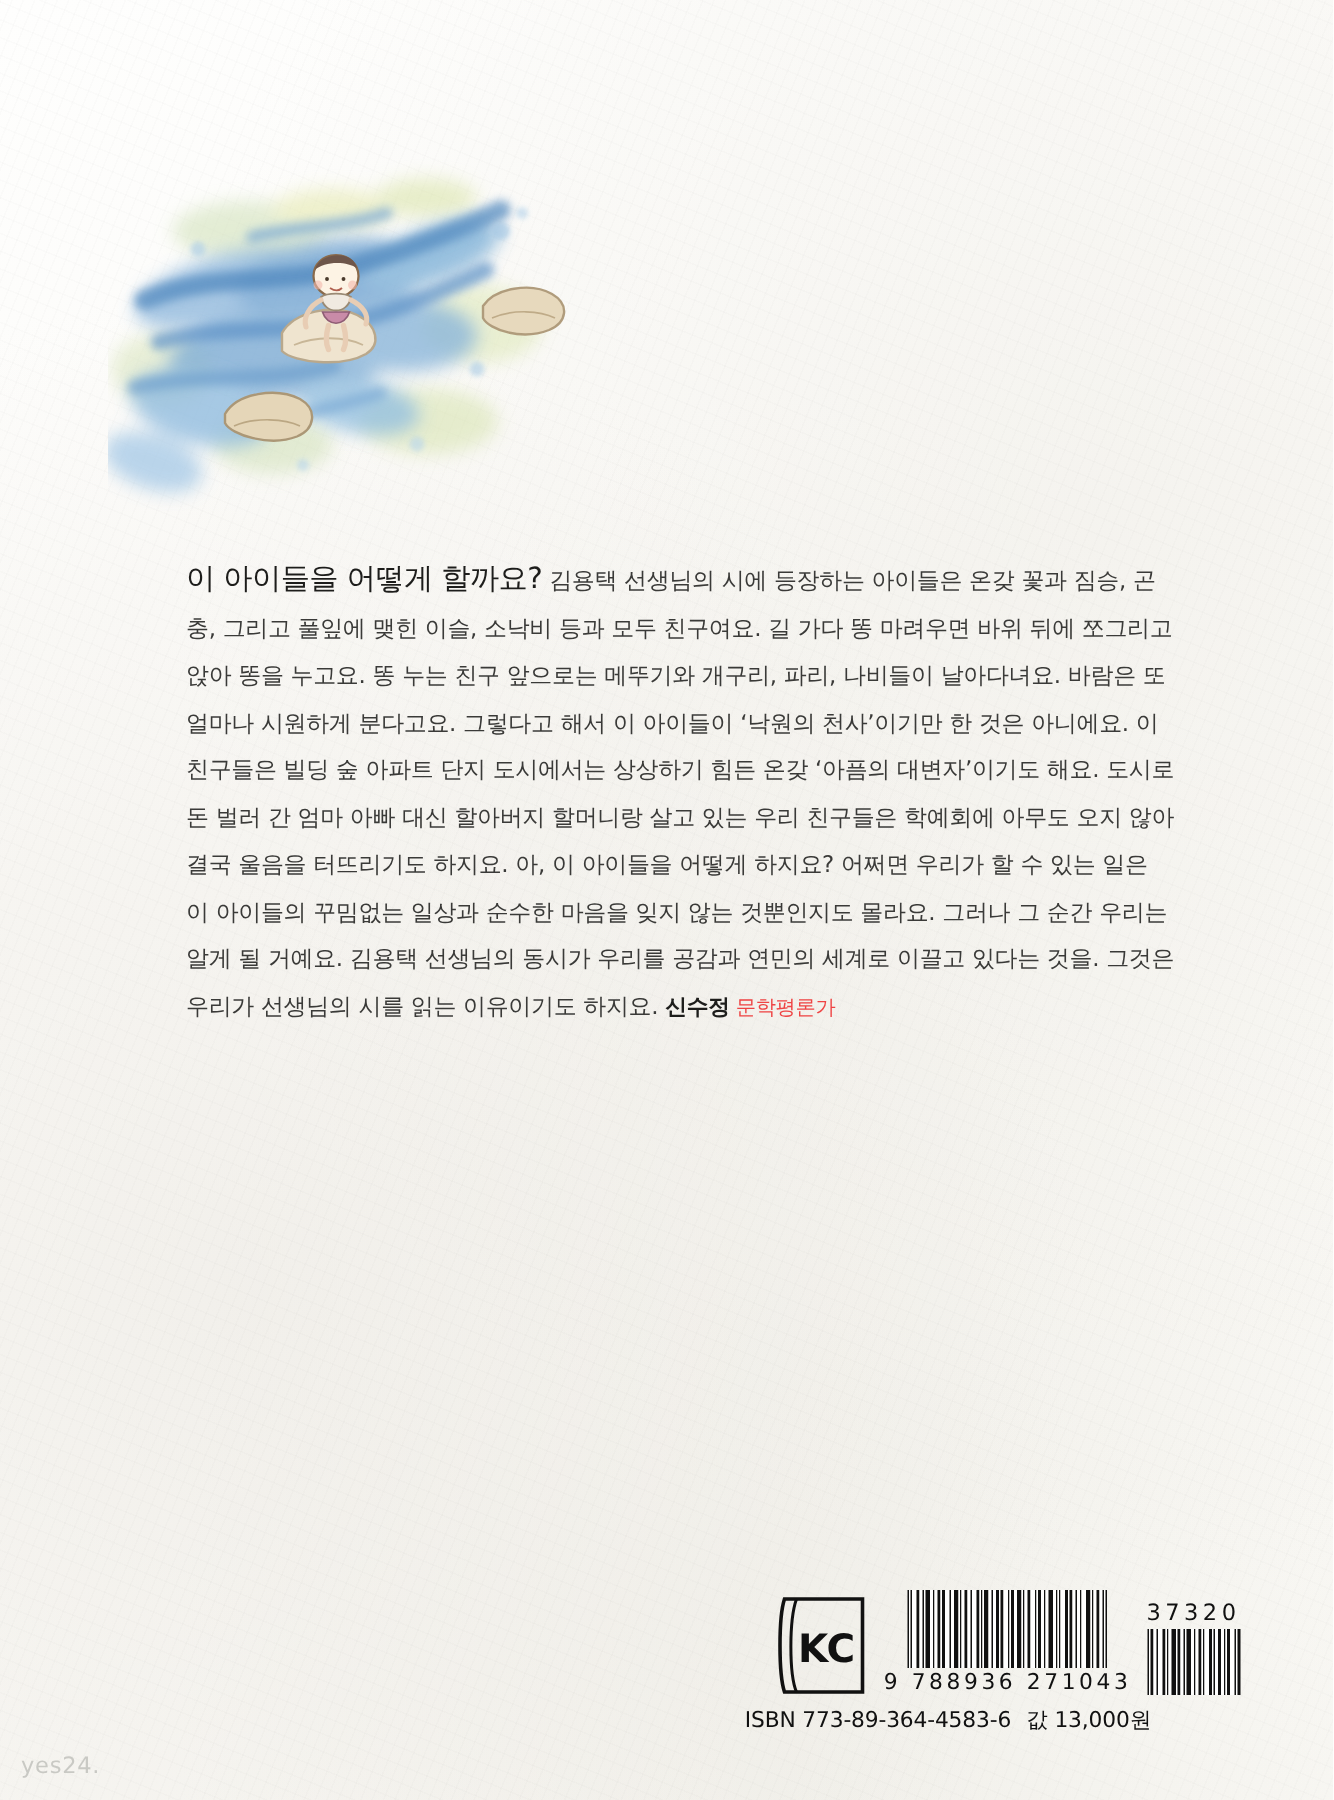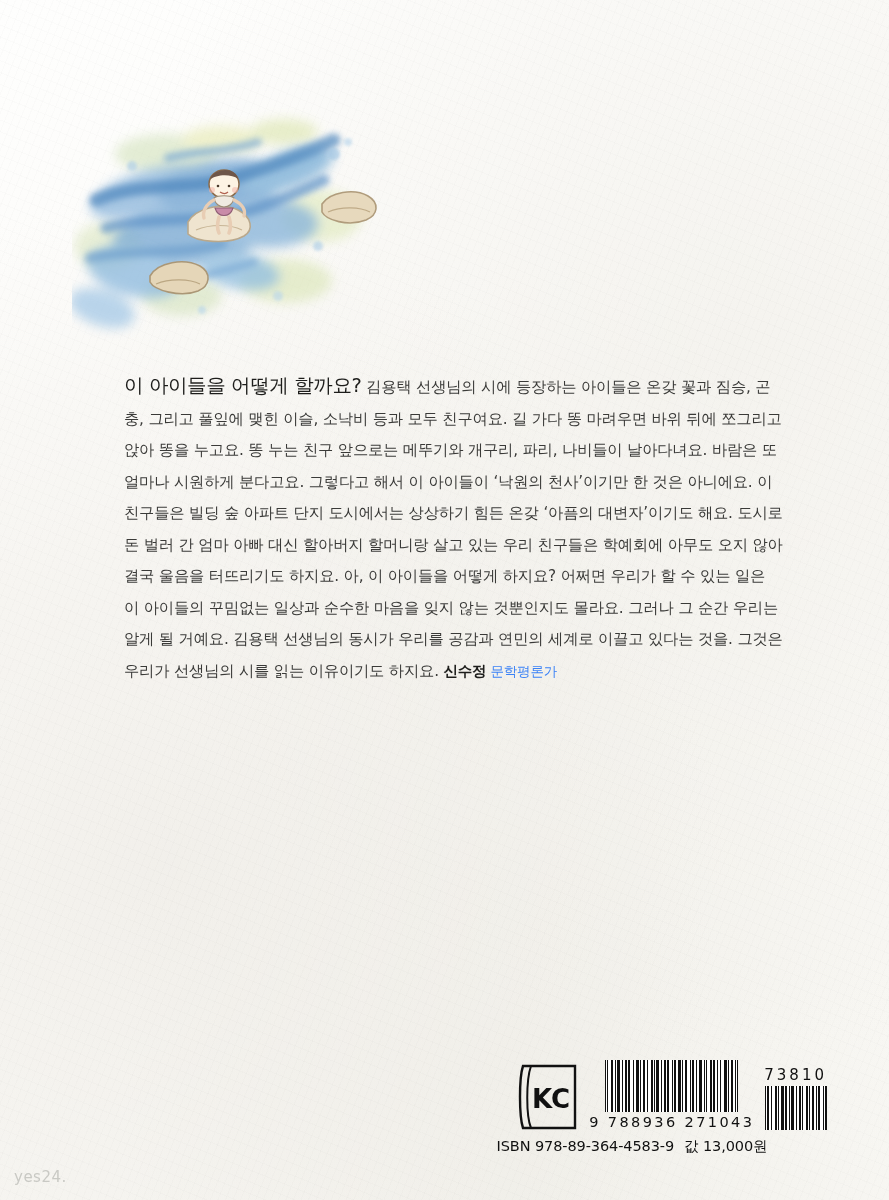--- a/index.html
+++ b/index.html
@@ -68,21 +68,21 @@
     color: #1d1d1b;
     letter-spacing: -0.4px;
   }
   .critic-name {
     font-weight: bold;
     color: #1d1d1b;
     font-size: 14.5px;
   }
   .critic-role {
     font-size: 13.5px;
-    color: #3b82f6;
+    color: #ef4444;
   }
 
   
   .barcode-block {
     position: absolute;
     right: 62px;
     bottom: 44px;
     width: 372px;
     display: flex;
     flex-direction: column;
@@ -348,21 +348,21 @@
           <span style="width:2px"></span>
             <span style="width:2px;background:#fff"></span>
             <span style="width:1px"></span>
           <span style="width:1px;background:#fff"></span>
             <span style="width:1px"></span>
         </div>
         <div class="ean-digits">9 788936 271043</div>
       </div>
 
       <div class="addon-barcode">
-        <div class="addon-digits">73810</div>
+        <div class="addon-digits">37320</div>
         <div class="bars" style="height:44px">
           <span style="width:1px"></span>
             <span style="width:1px;background:#fff"></span>
             <span style="width:2px"></span>
           <span style="width:2px;background:#fff"></span>
             <span style="width:1px"></span>
             <span style="width:3px;background:#fff"></span>
           <span style="width:2px"></span>
             <span style="width:1px;background:#fff"></span>
             <span style="width:1px"></span>
@@ -392,18 +392,18 @@
             <span style="width:2px"></span>
           <span style="width:3px;background:#fff"></span>
             <span style="width:1px"></span>
             <span style="width:1px;background:#fff"></span>
           <span style="width:2px"></span>
         </div>
       </div>
     </div>
 
     <div class="isbn-line">
-      <span>ISBN 978-89-364-4583-9</span><span class="price">값 13,000원</span>
+      <span>ISBN 773-89-364-4583-6</span><span class="price">값 13,000원</span>
     </div>
   </div>
 
   <div class="watermark">yes24.</div>
 </div>
 
 </body></html>

